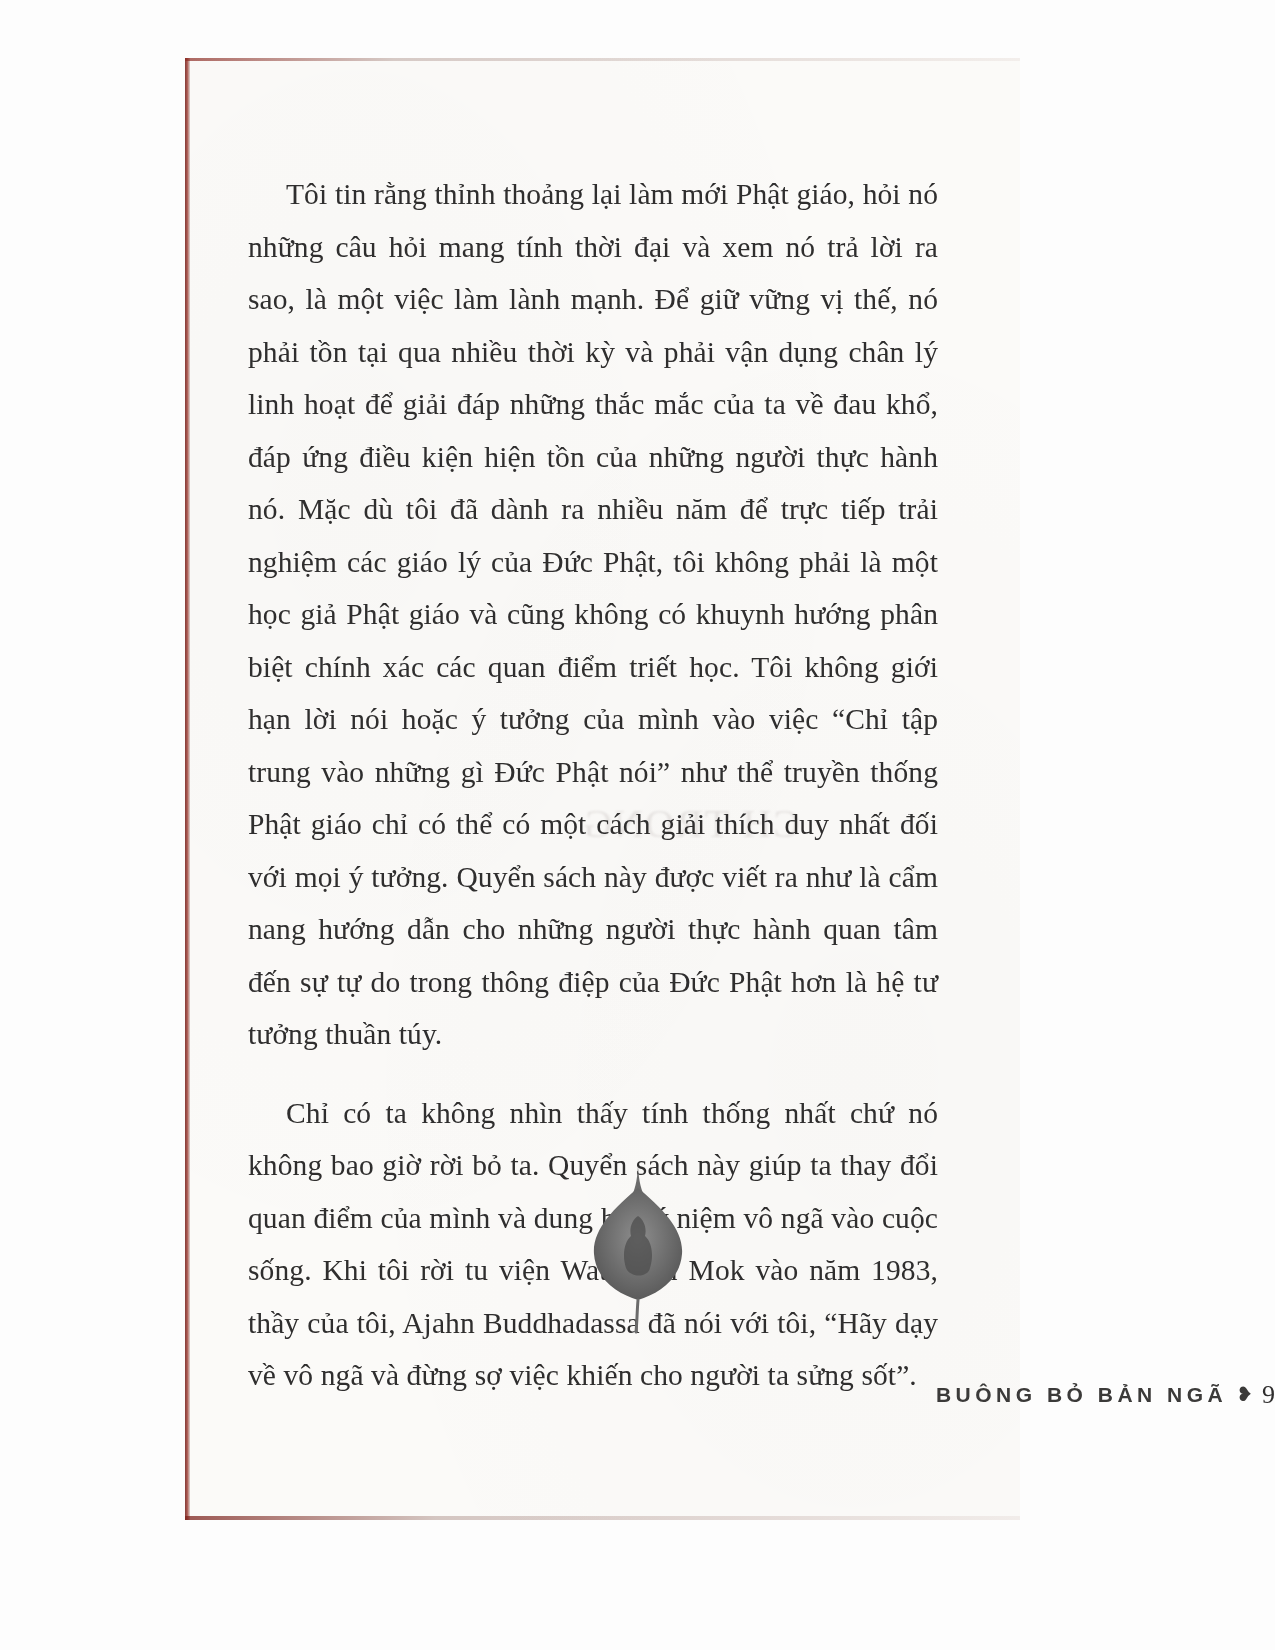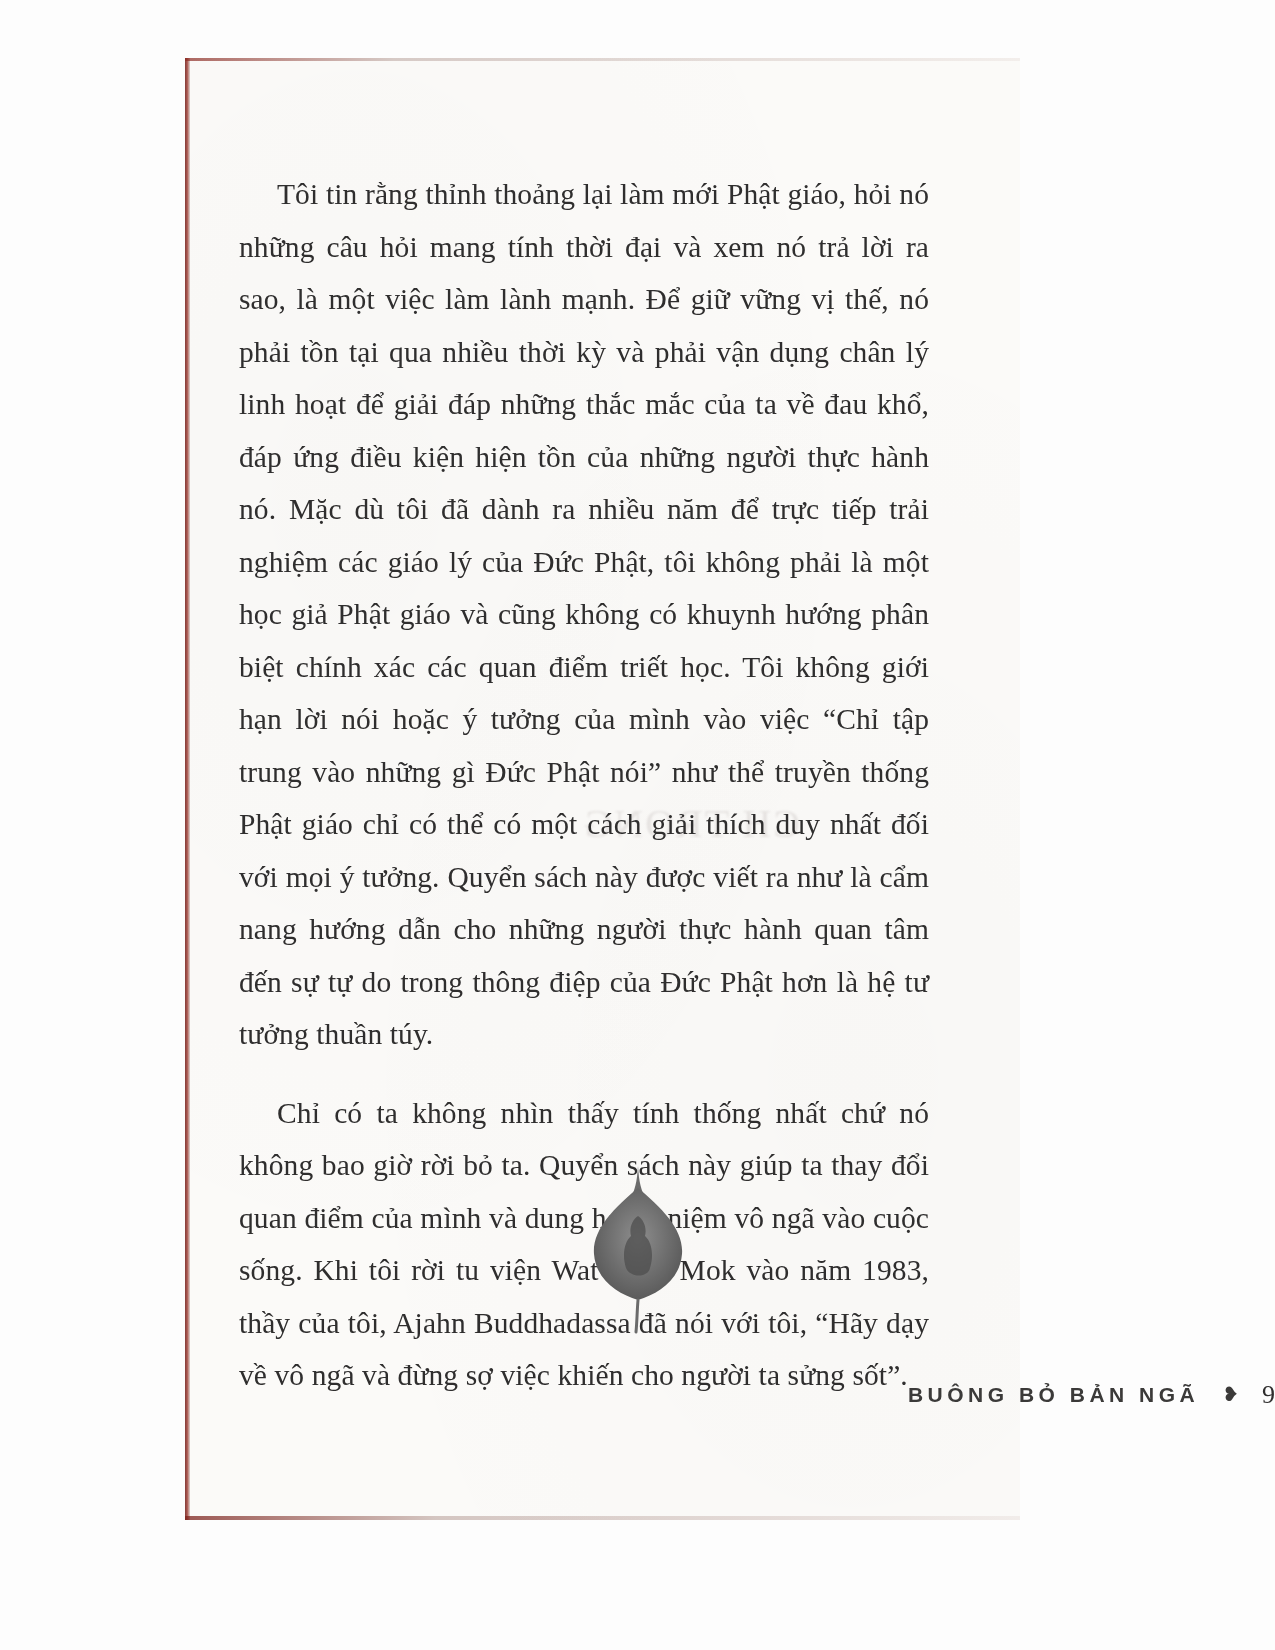--- a/index.html
+++ b/index.html
@@ -73,21 +73,21 @@
     letter-spacing: 2px;
     transform: scaleX(-1);
     filter: blur(1.2px);
     opacity: .65;
     pointer-events: none;
     user-select: none;
   }
 
   .text-column {
     position: absolute;
-    left: 239px;
+    left: 248px;
     top: 168px;
     width: 690px;
   }
 
   p.body-par {
     margin: 0 0 0 0;
     font-size: 29.5px;
     line-height: 52.5px;
     color: #2f2e2e;
     text-align: justify;
@@ -121,21 +121,21 @@
 
   
   .footer {
     position: absolute;
     right: 0;
     top: 1380px;
     width: 690px;
     display: flex;
     justify-content: flex-end;
     align-items: center;
-    gap: 23px;
+    gap: 9px;
   }
   .footer-title {
     font-size: 21px;
     letter-spacing: 4.5px;
     color: #3b3a39;
     font-family: "Liberation Sans", sans-serif;
     font-weight: 600;
   }
   .footer-mark {
     font-size: 20px;

